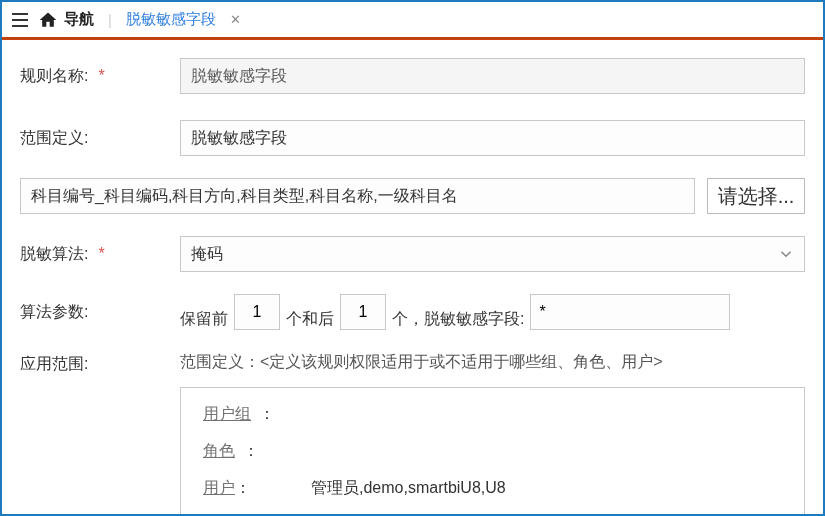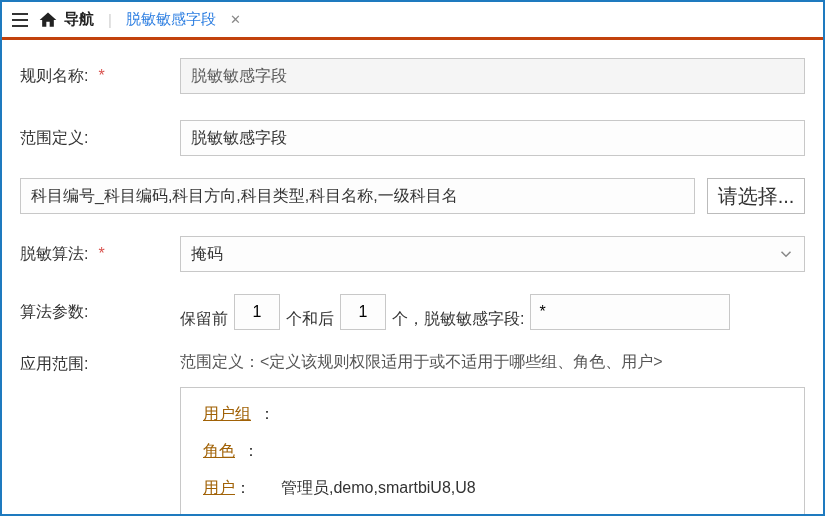--- a/index.html
+++ b/index.html
@@ -109,21 +109,21 @@
     font-size: 16px;
   }
   .param-line { display:flex; align-items:flex-end; gap:6px; }
   .scope-desc { color:#555; margin-bottom: 14px; }
   .scope-box {
     border: 1px solid #c8c8c8;
     padding: 16px 22px 10px 22px;
     width: calc(100% - 0px);
   }
   .scope-row { display:flex; align-items:center; margin-bottom: 16px; gap: 8px;}
-  .link { color:#a16207; text-decoration: underline; cursor:pointer; }
+  .link { color:#737373; text-decoration: underline; cursor:pointer; }
   .radio-row { display:flex; align-items:center; gap: 28px; }
   .radio-item { display:flex; align-items:center; gap:8px; }
 </style>
 </head>
 <body>
 <div class="frame">
 
   <div class="topbar">
     <span class="menu-icon">
         <span></span>
@@ -214,21 +214,21 @@
               <span>：</span>
             <span></span>
           </div>
           <div class="scope-row">
             <span class="link">角色</span>
               <span>：</span>
             <span></span>
           </div>
           <div class="scope-row">
             <span style="width:70px"><span class="link">用户</span><span>：</span></span>
-            <span style="">管理员,demo,smartbiU8,U8</span>
+            <span style="margin-left:30px">管理员,demo,smartbiU8,U8</span>
           </div>
           <div class="radio-row">
             <label class="radio-item">
 
               <span>适用于此范围</span>
             </label>
             <label class="radio-item">
 
               <span>不适用于此范围</span>
             </label>

